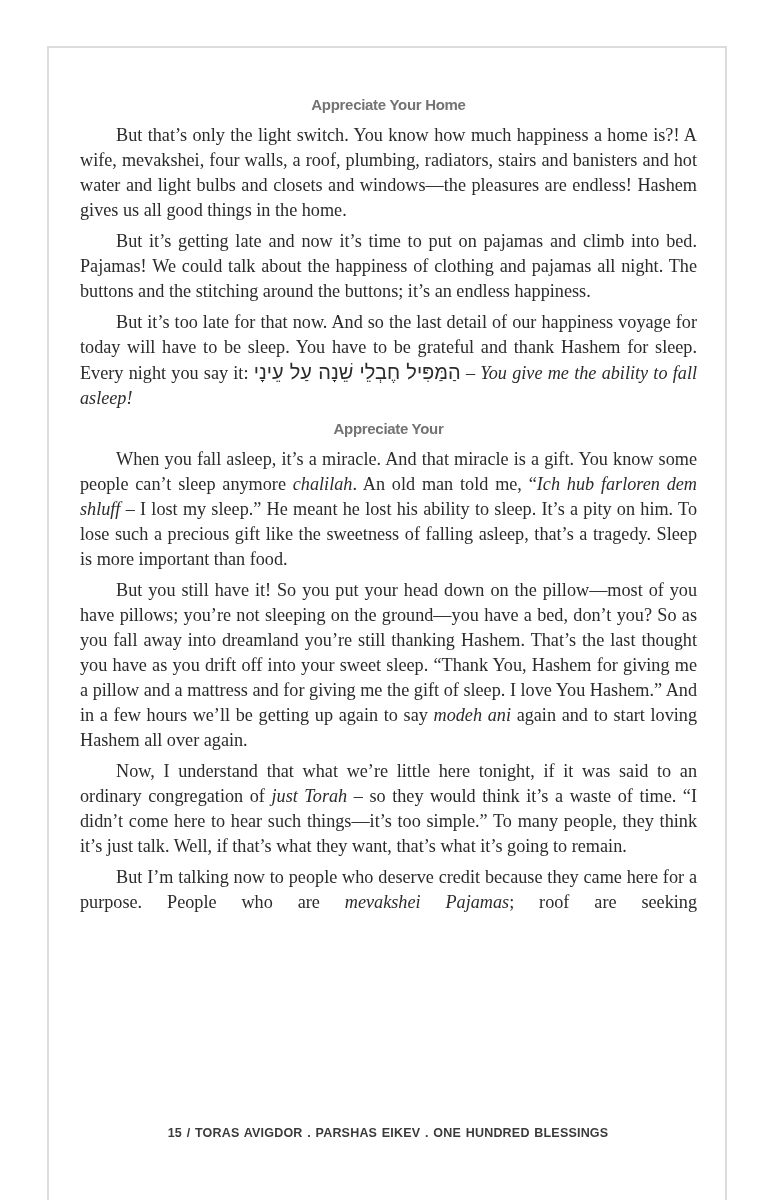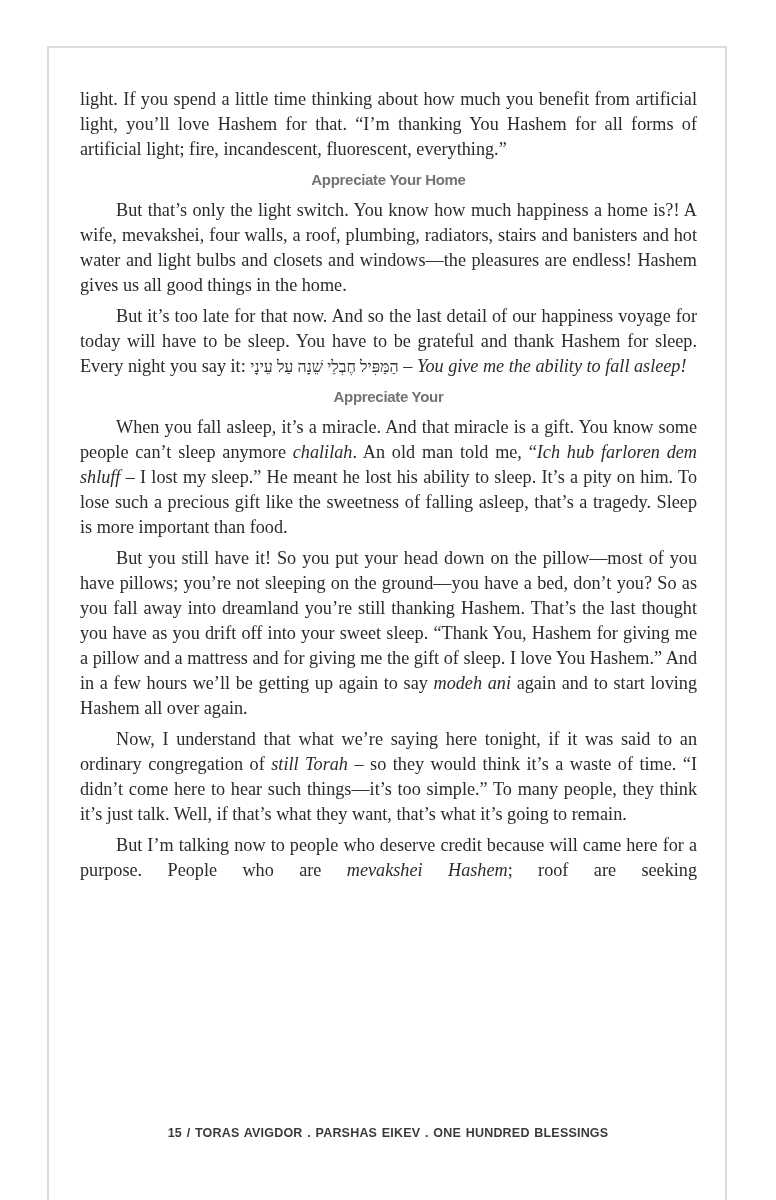--- a/index.html
+++ b/index.html
@@ -49,22 +49,22 @@
       font-size: 15px;
       font-weight: bold;
       text-align: center;
       color: #737373;
       letter-spacing: -0.3px;
       line-height: 20px;
     }
     .text-block em {
     }
     .hebrew {
-      font-family: Liberation Serif, serif;
-      font-size: 16px;
+      font-family: Liberation Sans, sans-serif;
+      font-size: 20px;
       direction: rtl;
       unicode-bidi: isolate;
     }
     .footer {
       position: absolute;
       left: 0;
       top: 1126px;
       width: 776px;
       text-align: center;
       font-family: "Liberation Sans", "DejaVu Sans", sans-serif;
@@ -75,31 +75,31 @@
       word-spacing: 1px;
     }
   </style>
 </head>
 <body>
 
 <div class="page-frame"></div>
 
 <div class="text-block" id="text-block">
 
-  <p class="no-indent">
-    <span>light. If you spend a little time thinking about how much you benefit from artificial light, you’ll love Hashem for that. “I’m thanking You Hashem for all forms of artificial light; fire, incandescent, fluorescent, everything.”</span>
-  </p>
 
   <h3>Appreciate Your Home</h3>
   <p>
     <span>But that’s only the light switch. You know how much happiness a home is?! A wife, mevakshei, four walls, a roof, plumbing, radiators, stairs and banisters and hot water and light bulbs and closets and windows—the pleasures are endless! Hashem gives us all good things in the home.</span>
+  </p>
+  <p>
+    <span>But it’s getting late and now it’s time to put on pajamas and climb into bed. Pajamas! We could talk about the happiness of clothing and pajamas all night. The buttons and the stitching around the buttons; it’s an endless happiness.</span>
   </p>
   <p><span>But it’s too late for that now. And so the last detail of our happiness voyage for today will have to be sleep. You have to be grateful and thank Hashem for sleep. Every night you say it: </span><span class="hebrew" dir="rtl">הַמַּפִּיל חֶבְלֵי שֵׁנָה עַל עֵינָי</span><span> – </span><em>You give me the ability to fall asleep!</em></p>
 
   <h3>Appreciate Your</h3>
   <p><span>When you fall asleep, it’s a miracle. And that miracle is a gift. You know some people can’t sleep anymore </span><em>chalilah</em><span>. An old man told me, “</span><em>Ich hub farloren dem shluff</em><span> – I lost my sleep.” He meant he lost his ability to sleep. It’s a pity on him. To lose such a precious gift like the sweetness of falling asleep, that’s a tragedy. Sleep is more important than food.</span></p>
   <p><span>But you still have it! So you put your head down on the pillow—most of you have pillows; you’re not sleeping on the ground—you have a bed, don’t you? So as you fall away into dreamland you’re still thanking Hashem. That’s the last thought you have as you drift off into your sweet sleep. “Thank You, Hashem for giving me a pillow and a mattress and for giving me the gift of sleep. I love You Hashem.” And in a few hours we’ll be getting up again to say </span><em>modeh ani</em><span> again and to start loving Hashem all over again.</span></p>
 
-  <p><span>Now, I understand that what we’re saying here tonight, if it was said to an ordinary congregation of </span><em>still Torah</em><span> – so they would think it’s a waste of time. “I didn’t come here to hear such things—it’s too simple.” To many people, they think it’s just talk. Well, if that’s what they want, that’s what it’s going to remain.</span></p>
-  <p style="text-align-last: justify;"><span>But I’m talking now to people who deserve credit because will came here for a purpose. People who are </span><em>mevakshei Hashem</em><span>; roof are seeking</span></p>
+  <p><span>Now, I understand that what we’re little here tonight, if it was said to an ordinary congregation of </span><em>just Torah</em><span> – so they would think it’s a waste of time. “I didn’t come here to hear such things—it’s too simple.” To many people, they think it’s just talk. Well, if that’s what they want, that’s what it’s going to remain.</span></p>
+  <p style="text-align-last: justify;"><span>But I’m talking now to people who deserve credit because they came here for a purpose. People who are </span><em>mevakshei Pajamas</em><span>; roof are seeking</span></p>
 </div>
 
 <div class="footer">15 / TORAS AVIGDOR . PARSHAS EIKEV . ONE HUNDRED BLESSINGS</div>
 
 </body></html>

